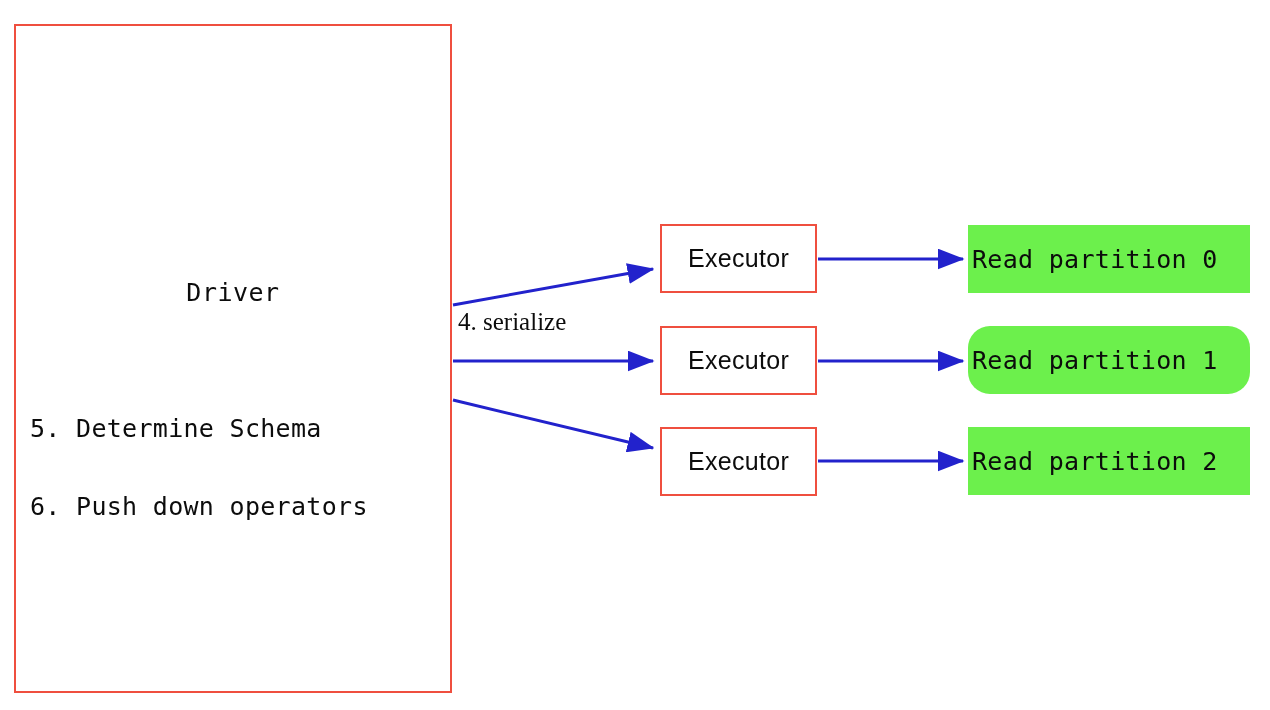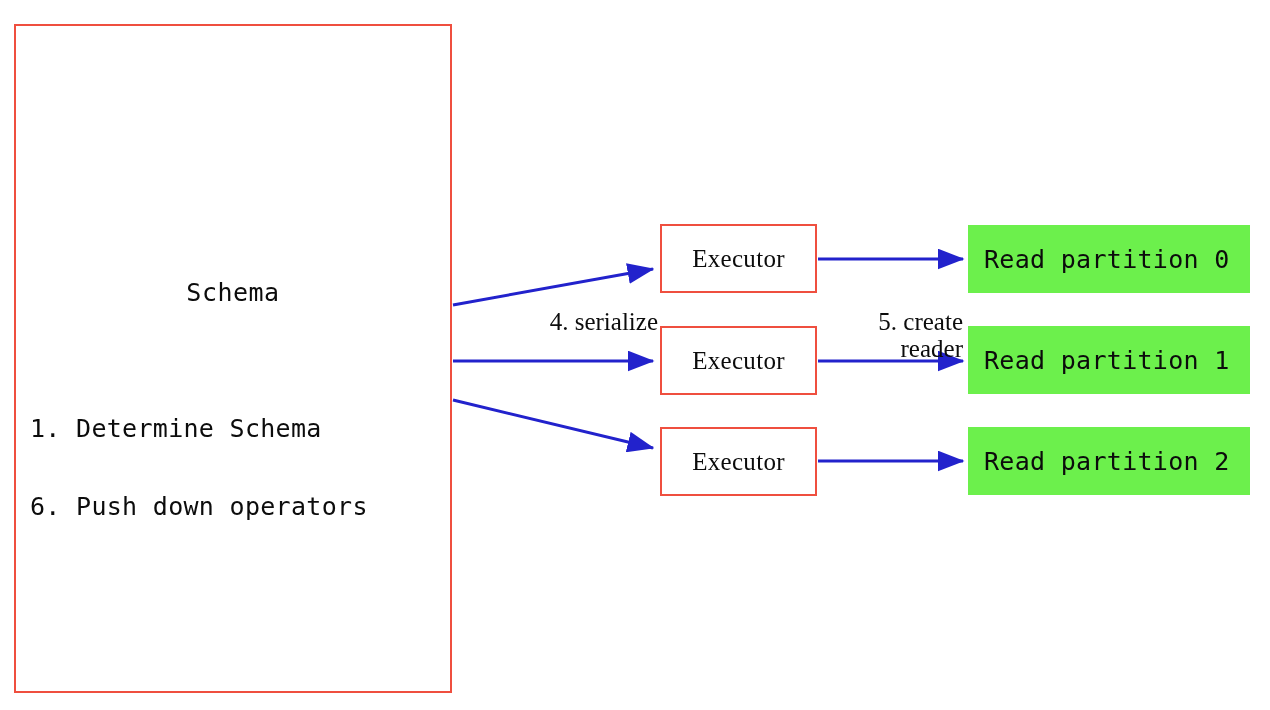--- a/index.html
+++ b/index.html
@@ -60,56 +60,56 @@
     letter-spacing: 0.3px;
   }
   .driver-list div {
     height: 26px;
   }
   .executor-box {
     box-sizing: border-box;
     border: 2px solid #ef4f3f;
     background: #ffffff;
     justify-content: center;
-    font-family: Liberation Serif, serif;
+    font-family: Liberation Sans, sans-serif;
     font-size: 25px;
     color: #0c0c0c;
     letter-spacing: 0.3px;
     width: 157px;
     height: 69px;
     left: 660px;
   }
   .exec-1 { top: 224px; }
   .exec-2 { top: 326px; }
   .exec-3 { top: 427px; }
 
   .partition-box {
     box-sizing: border-box;
     background: #6cf04c;
     justify-content: flex-start;
-    padding-left: 16px;
+    padding-left: 4px;
     font-family: "DejaVu Sans Mono", "Liberation Mono", monospace;
     font-size: 25px;
     color: #0c0c0c;
     letter-spacing: 0.3px;
     width: 282px;
     height: 68px;
     left: 968px;
   }
   .part-1 { top: 225px; }
-  .part-2 { top: 326px; }
+  .part-2 { top: 326px; border-radius: 22px; }
   .part-3 { top: 427px; }
 
   .edge-label {
     position: absolute;
     font-family: "Liberation Serif", "DejaVu Serif", serif;
     font-size: 25px;
     line-height: 27px;
     color: #0c0c0c;
-    text-align: right;
+    text-align: left;
     white-space: nowrap;
   }
   .edge-label div { height: 27px; }
 
   .label-serialize {
     left: 458px;
     top: 308px;
     width: 200px;
   }
   .label-create {
@@ -137,37 +137,33 @@
     <line x1="453" y1="400" x2="653" y2="448" stroke="#2222cc" stroke-width="3" marker-end="url(#arrowhead)"></line>
 
     <line x1="818" y1="259" x2="963" y2="259" stroke="#2222cc" stroke-width="3" marker-end="url(#arrowhead)"></line>
 
     <line x1="818" y1="361" x2="963" y2="361" stroke="#2222cc" stroke-width="3" marker-end="url(#arrowhead)"></line>
 
     <line x1="818" y1="461" x2="963" y2="461" stroke="#2222cc" stroke-width="3" marker-end="url(#arrowhead)"></line>
   </svg>
 
   <div class="box driver-box">
-    <div class="driver-title">Schema</div>
+    <div class="driver-title">Driver</div>
     <div class="driver-list">
-      <div>1. Determine Schema</div>
+      <div>5. Determine Schema</div>
       <div>6. Push down operators</div>
     </div>
   </div>
 
   <div class="box executor-box exec-1">Executor</div>
   <div class="box executor-box exec-2">Executor</div>
   <div class="box executor-box exec-3">Executor</div>
 
   <div class="box partition-box part-1">Read partition 0</div>
   <div class="box partition-box part-2">Read partition 1</div>
   <div class="box partition-box part-3">Read partition 2</div>
 
   <div class="edge-label label-serialize">
     <div>4. serialize</div>
   </div>
 
-  <div class="edge-label label-create">
-    <div>5. create</div>
-    <div>reader</div>
-  </div>
 
 </div>
 
 </body></html>

